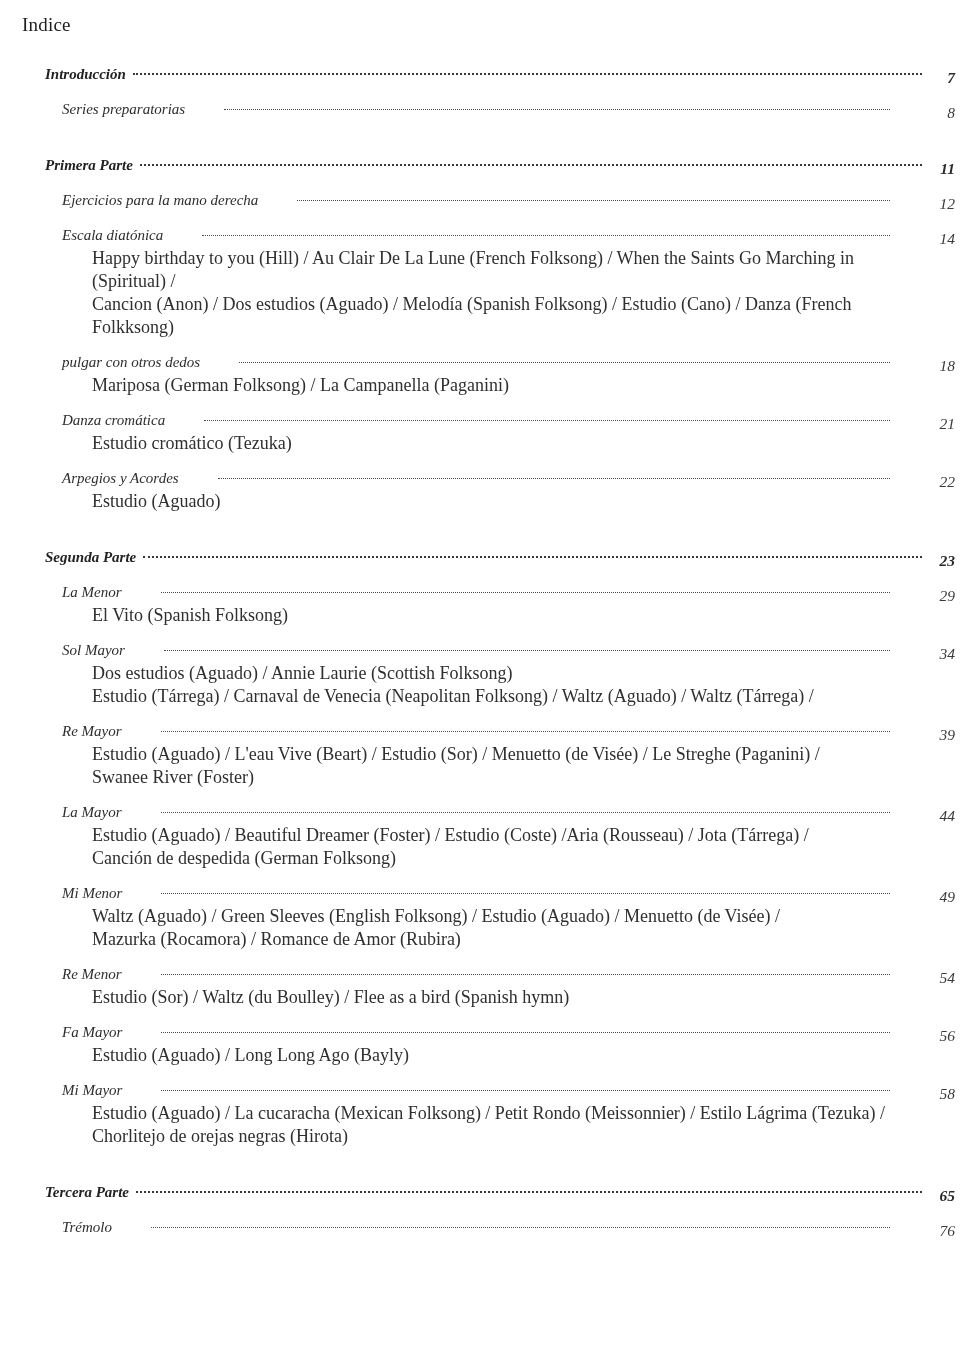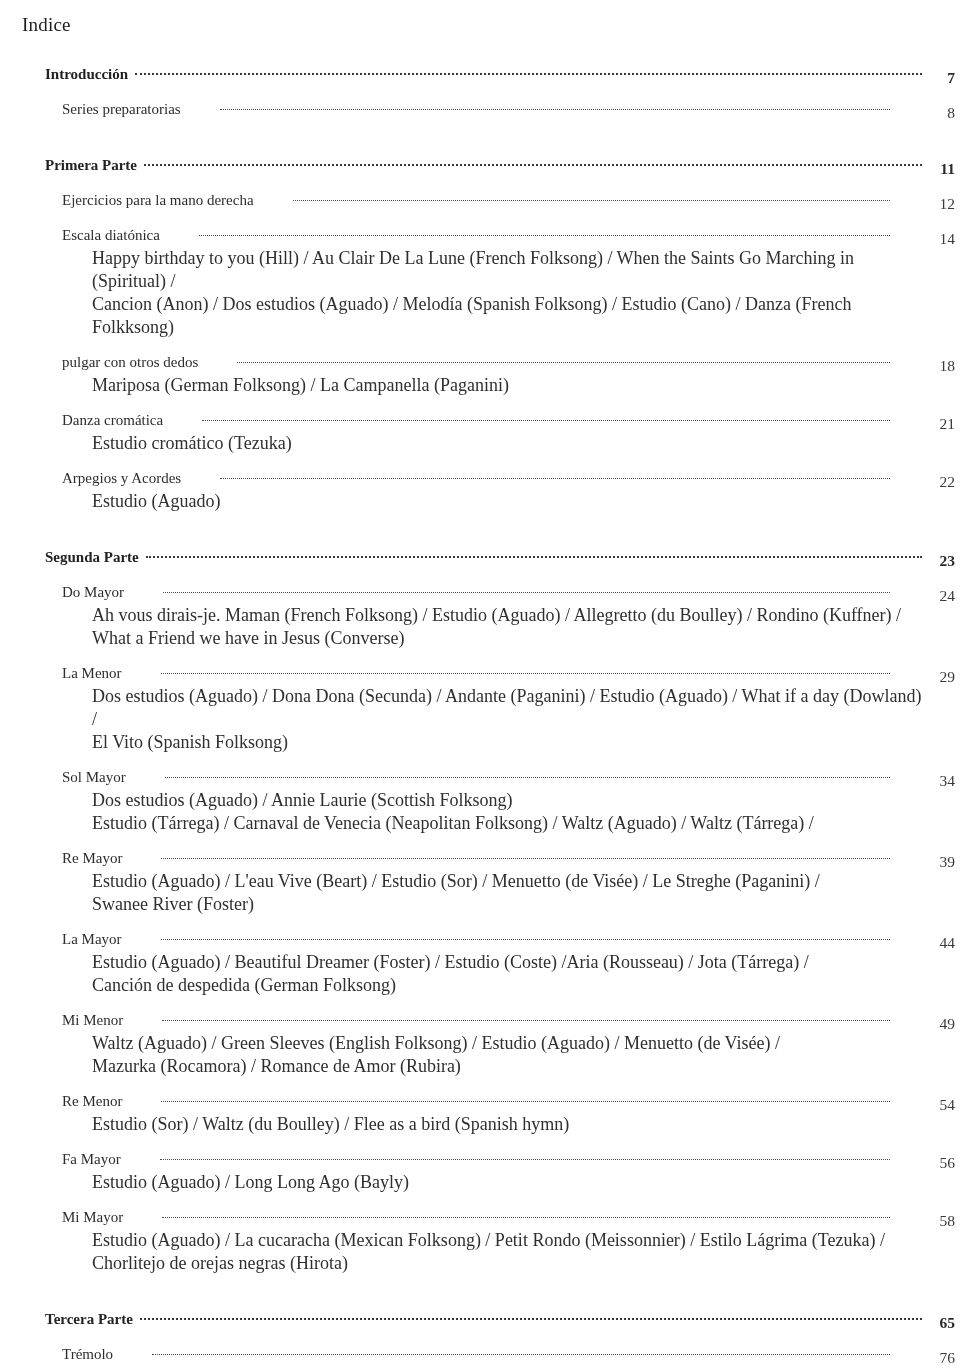--- a/index.html
+++ b/index.html
@@ -32,20 +32,21 @@
     margin-top: 32px;
   }
   .section:first-child {
     margin-top: 0;
   }
   .row {
     display: flex;
     align-items: baseline;
     font-size: 15px;
     line-height: 23px;
+    font-style: italic;
   }
   .row.lvl1 {
     font-weight: 700;
     color: #222222;
   }
   .row.lvl2 {
     padding-left: 17px;
     color: #2d2d2d;
     gap: 32px;
   }
@@ -150,34 +151,24 @@
         </div>
       </div>
       <div class="section">
         <div class="row lvl1">
     <span class="label">Segunda Parte</span>
     <span class="leader"></span>
     <span class="page-num">23</span>
   </div>
         <div class="entry-block">
           <div class="row lvl2">
-    <span class="label">Do Mayor</span>
-    <span class="leader"></span>
-    <span class="page-num">24</span>
-  </div>
-          <div class="songs-line">Ah vous dirais-je. Maman (French Folksong) / Estudio (Aguado) / Allegretto (du Boulley) / Rondino (Kuffner) /</div>
-          <div class="songs-line">What a Friend we have in Jesus (Converse)</div>
-        </div>
-        <div class="entry-block">
-          <div class="row lvl2">
     <span class="label">La Menor</span>
     <span class="leader"></span>
     <span class="page-num">29</span>
   </div>
-          <div class="songs-line">Dos estudios (Aguado) / Dona Dona (Secunda) / Andante (Paganini) / Estudio (Aguado) / What if a day (Dowland) /</div>
           <div class="songs-line">El Vito (Spanish Folksong)</div>
         </div>
         <div class="entry-block">
           <div class="row lvl2">
     <span class="label">Sol Mayor</span>
     <span class="leader"></span>
     <span class="page-num">34</span>
   </div>
           <div class="songs-line">Dos estudios (Aguado) / Annie Laurie (Scottish Folksong)</div>
           <div class="songs-line">Estudio (Tárrega) / Carnaval de Venecia (Neapolitan Folksong) / Waltz (Aguado) / Waltz (Tárrega) /</div>

